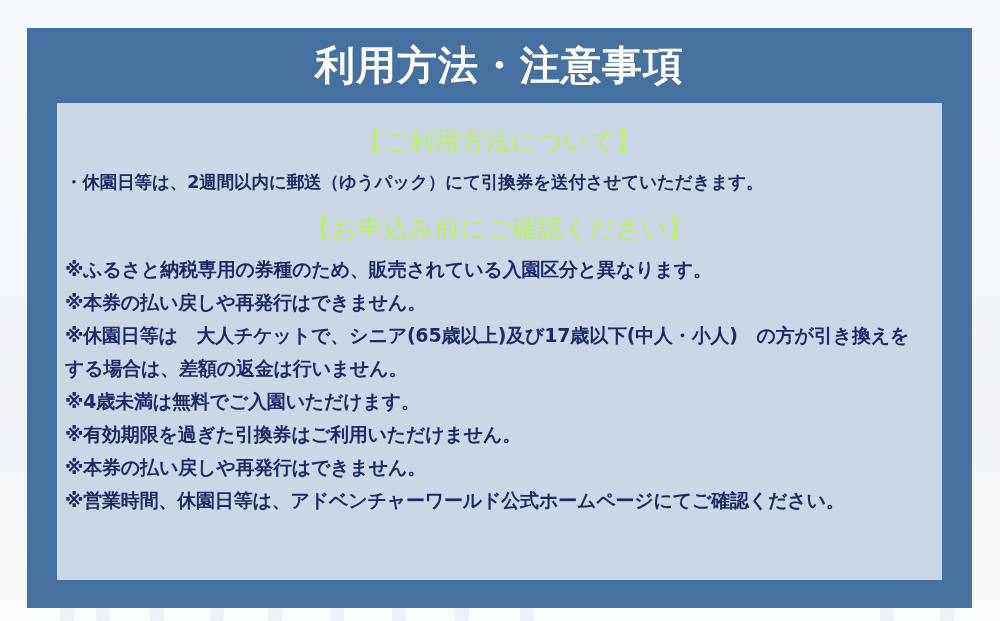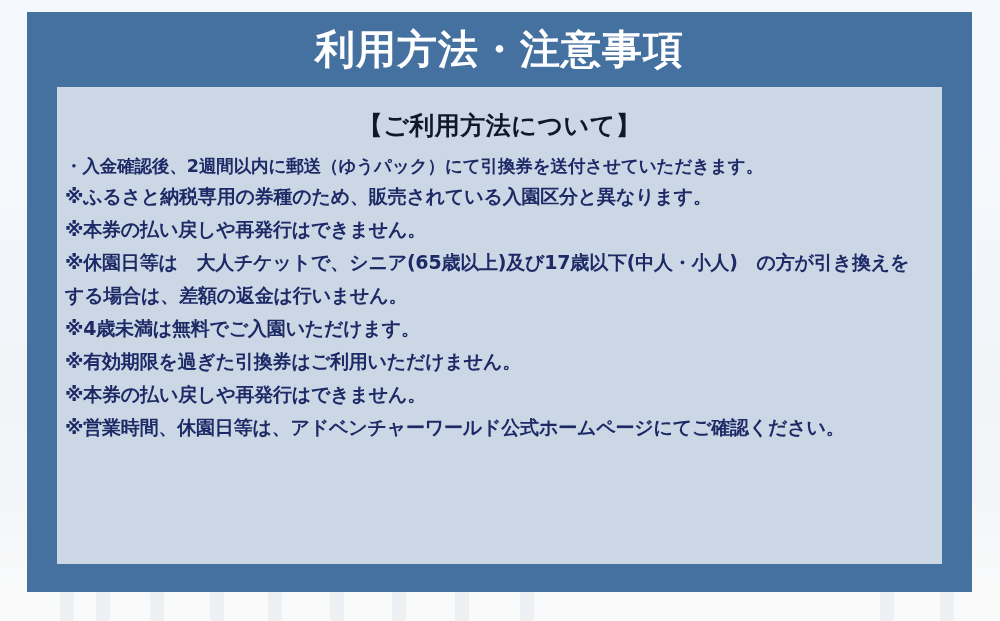--- a/index.html
+++ b/index.html
@@ -128,21 +128,21 @@
   .photo-haze {
     position: absolute;
     inset: 0;
     background: linear-gradient(180deg, rgba(255,255,255,.55) 0%, rgba(255,255,255,.42) 50%, rgba(255,255,255,.55) 100%);
   }
 
   
   .frame {
     position: absolute;
     left: 27px;
-    top: 12px;
+    top: 28px;
     width: 945px;
     height: 580px;
     background: #4571a0;
     box-sizing: border-box;
   }
 
   .title {
     position: absolute;
     left: 0;
     top: 0;
@@ -164,44 +164,44 @@
     top: 75px;
     width: 885px;
     height: 477px;
     background: rgba(255,255,255,0.72);
     box-sizing: border-box;
     overflow: hidden;
   }
 
   .section-head {
     text-align: center;
-    color: #0f172a;
+    color: #bef264;
     font-size: 25px;
-    font-weight: bold;
+    font-weight: normal;
     letter-spacing: 0.5px;
     white-space: nowrap;
   }
   .head-1 { margin-top: 22px; }
   .head-2 { margin-top: 16px; }
 
   .bullets {
     margin-top: 10px;
     padding: 0 6px 0 8px;
   }
   .bullet-line {
     color: #1d2a66;
     font-size: 17.5px;
     font-weight: bold;
     line-height: 28px;
     white-space: nowrap;
     letter-spacing: -0.1px;
   }
 
   .notes {
-    margin-top: 0;
+    margin-top: 8px;
     padding: 0 16px 0 8px;
   }
   .note-item {
     color: #1d2a66;
     font-size: 19px;
     font-weight: bold;
     line-height: 33px;
     letter-spacing: -0.2px;
     text-indent: 0;
   }
@@ -261,23 +261,24 @@
 
   <div class="frame">
 
     <div class="title">利用方法・注意事項</div>
 
     <div class="panel">
 
       <div class="section-head head-1">【ご利用方法について】</div>
 
       <div class="bullets">
-        <div class="bullet-line">・入金確認後、2週間以内に郵送（ゆうパック）にて引換券を送付させていただきます。</div>
+        <div class="bullet-line">・休園日等は、2週間以内に郵送（ゆうパック）にて引換券を送付させていただきます。</div>
       </div>
 
+      <div class="section-head head-2">【お申込み前にご確認ください】</div>
 
       <div class="notes">
         <div class="note-item">※ふるさと納税専用の券種のため、販売されている入園区分と異なります。</div>
         <div class="note-item">※本券の払い戻しや再発行はできません。</div>
         <div class="note-item">※休園日等は　大人チケットで、シニア(65歳以上)及び17歳以下(中人・小人)　の方が引き換えをする場合は、差額の返金は行いません。</div>
         <div class="note-item">※4歳未満は無料でご入園いただけます。</div>
         <div class="note-item">※有効期限を過ぎた引換券はご利用いただけません。</div>
         <div class="note-item">※本券の払い戻しや再発行はできません。</div>
         <div class="note-item">※営業時間、休園日等は、アドベンチャーワールド公式ホームページにてご確認ください。</div>
 

